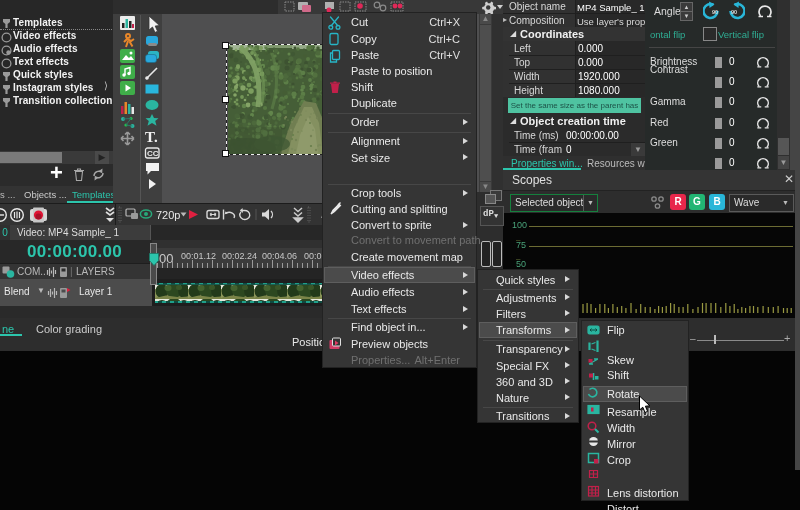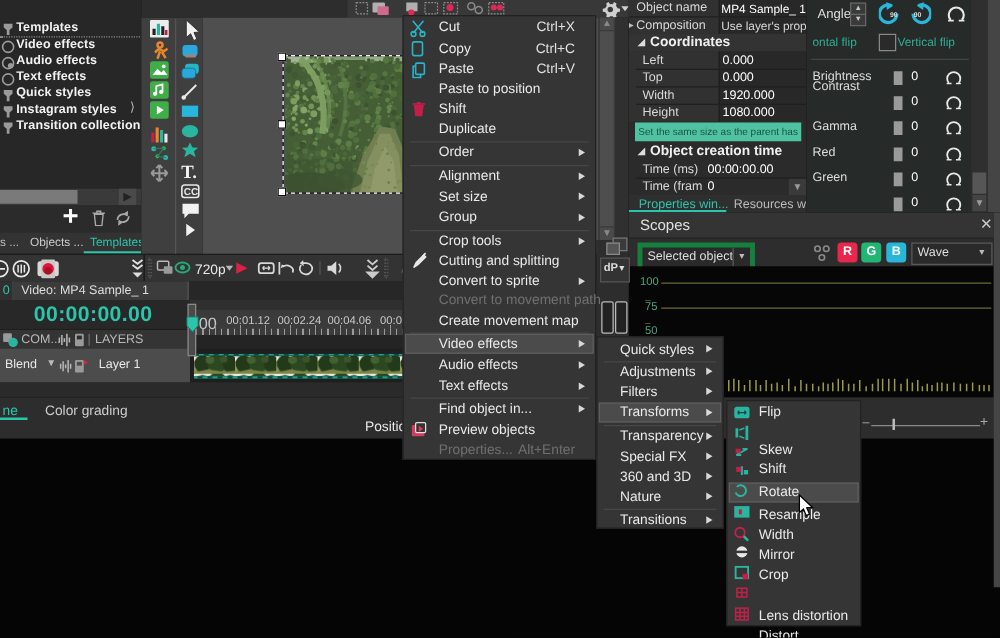--- a/index.html
+++ b/index.html
@@ -1806,21 +1806,21 @@
   </div>
 </div>
 
 <div class="abs" style="left:790px;top:0;width:10px;height:170px;background:#454545;"></div>
 
 <div id="scopes" class="abs" style="overflow:hidden;left:503px;top:170px;width:292px;height:148px;background:#2d2d2d;font-size:10px;color:#ddd;">
   <div class="abs" style="left:0;top:0;width:292px;height:20px;background:#343434;border-bottom:1px solid #222;">
     <span class="abs tx" style="left:9px;top:3px;font-size:12px;color:#e0e0e0;">Scopes</span>
     <span class="abs" style="left:281px;top:2px;font-size:12px;color:#ccc;">✕</span>
   </div>
-  <div class="abs" style="left:7px;top:24px;width:86px;height:16px;background:#2a2a2a;border:4px solid #15803d;">
+  <div class="abs" style="left:7px;top:24px;width:86px;height:16px;background:#2a2a2a;border:1px solid #15803d;">
     <span class="abs tx" style="left:4px;top:2px;">Selected object</span>
     <div class="abs" style="left:72px;top:0;width:13px;height:16px;border-left:1px solid #5a5a5a;color:#bbb;font-size:7px;text-align:center;line-height:16px;">▼</div>
   </div>
   <svg class="abs" style="left:146px;top:25px;" width="18" height="15" viewBox="0 0 18 15">
     <g fill="none" stroke="#8a8a8a" stroke-width="1.3">
           <circle cx="5" cy="4" r="2.2"></circle>
           <circle cx="12" cy="4" r="2.2"></circle>
           <circle cx="8.5" cy="11" r="2.2"></circle>
         </g>
   </svg>
@@ -2092,21 +2092,21 @@
     <div class="abs" style="left:9px;top:1px;width:87px;height:1px;background:#8a8a8a;"></div>
     <span class="abs" style="left:2px;top:-6px;color:#aaa;font-size:10px;">–</span>
     <span class="abs" style="left:96px;top:-7px;color:#aaa;font-size:11px;">+</span>
     <div class="abs" style="left:26px;top:-4px;width:2px;height:9px;background:#bbb;"></div>
   </div>
 </div>
 <div class="abs" style="left:0;top:351px;width:795px;height:159px;background:#050505;"></div>
     <div class="abs" style="left:795px;top:170px;width:5px;height:300px;background:#454545;"></div>
     <div class="abs" style="left:795px;top:470px;width:5px;height:40px;background:#050505;"></div>
 
-<div class="abs" style="left:477px;top:192px;width:26px;height:126px;background:#2d2d2d;">
+<div class="abs" style="left:477px;top:192px;width:26px;height:126px;background:#2d2d2d;font-family:Liberation Mono, monospace;">
   <div class="abs" style="left:13px;top:-2px;width:10px;height:9px;background:#3a3a3a;border:1px solid #777;"></div>
   <div class="abs" style="left:8px;top:2px;width:9px;height:8px;background:#555;border:1px solid #888;"></div>
   <div class="abs" style="left:3px;top:14px;width:22px;height:18px;border:1px solid #555;background:#333;color:#ddd;font-size:9px;font-weight:bold;">
      <span class="abs" style="left:2px;top:2px;">dP</span>
      <span class="abs" style="left:13px;top:5px;font-size:7px;">▼</span>
   </div>
   <div class="abs" style="left:4px;top:49px;width:8px;height:24px;border:1px solid #bbb;border-radius:2px;background:#222;"></div>
   <div class="abs" style="left:15px;top:49px;width:8px;height:24px;border:1px solid #bbb;border-radius:2px;background:#222;"></div>
 </div>
 
@@ -2137,24 +2137,20 @@
         <span class="lb">Order</span>
         <span class="arr"></span>
       </div>
   <div class="msep" style="top:119px;"></div>
   <div class="m1r" style="top:120px;">
         <span class="lb">Alignment</span>
         <span class="arr"></span>
       </div>
   <div class="m1r" style="top:136.5px;">
         <span class="lb">Set size</span>
-        <span class="arr"></span>
-      </div>
-  <div class="m1r" style="top:153px;">
-        <span class="lb">Group</span>
         <span class="arr"></span>
       </div>
   <div class="msep" style="top:171px;"></div>
   <div class="m1r" style="top:172px;">
         <span class="lb">Crop tools</span>
         <span class="arr"></span>
       </div>
   <div class="m1r" style="top:188px;">
         <span class="lb">Cutting and splitting</span>
       </div>

